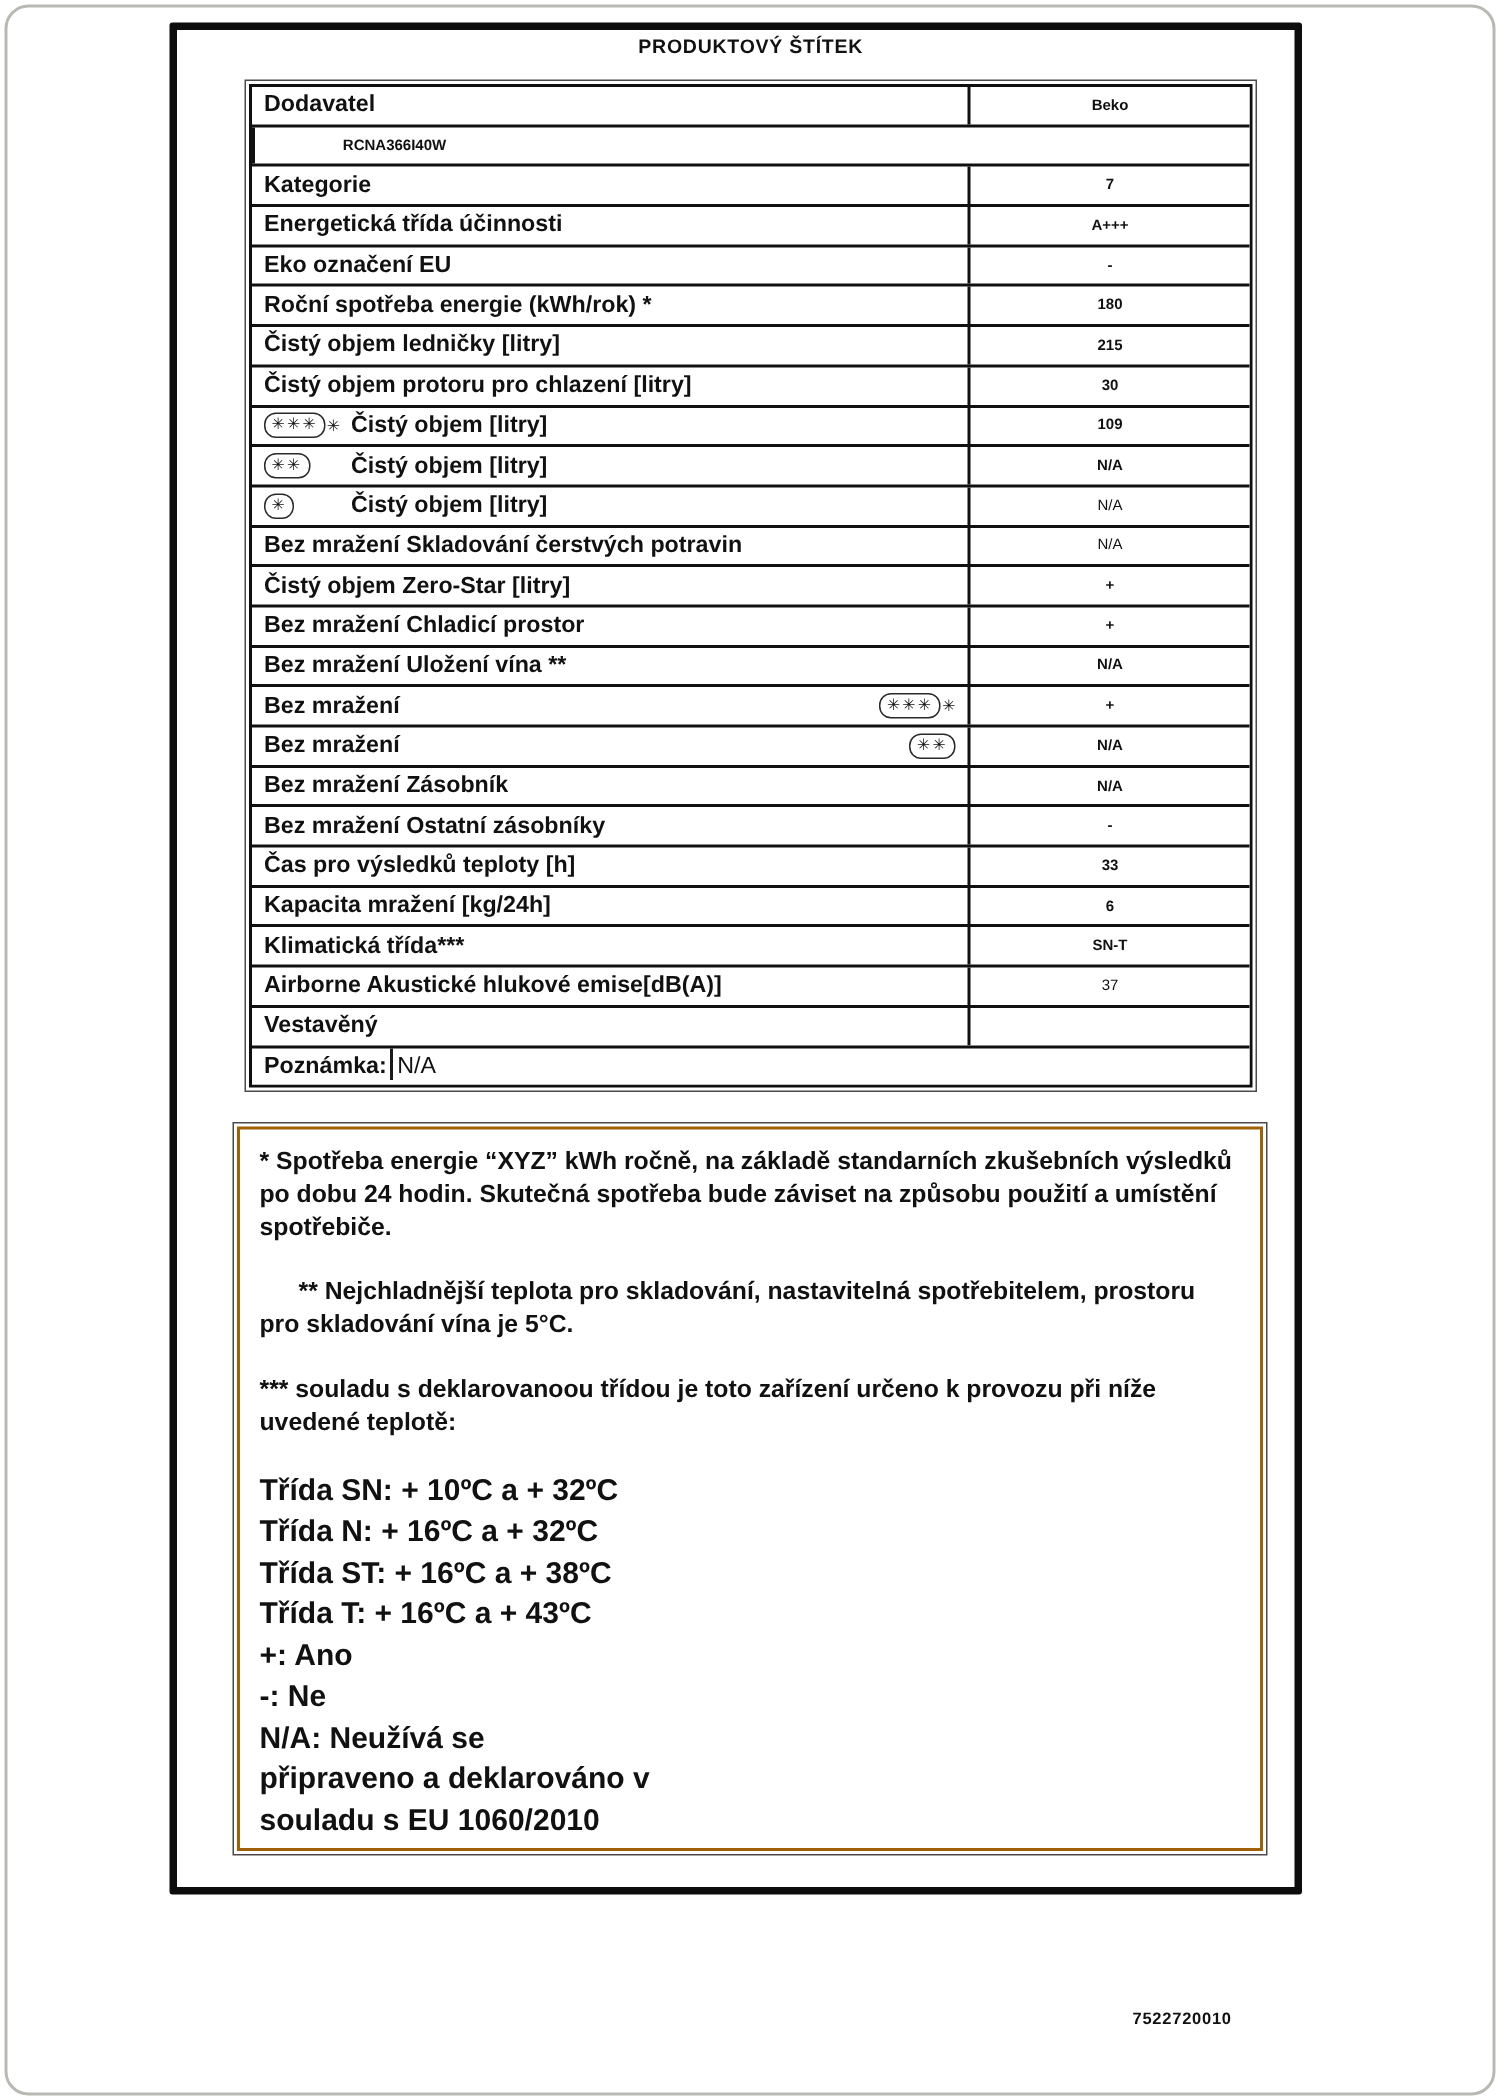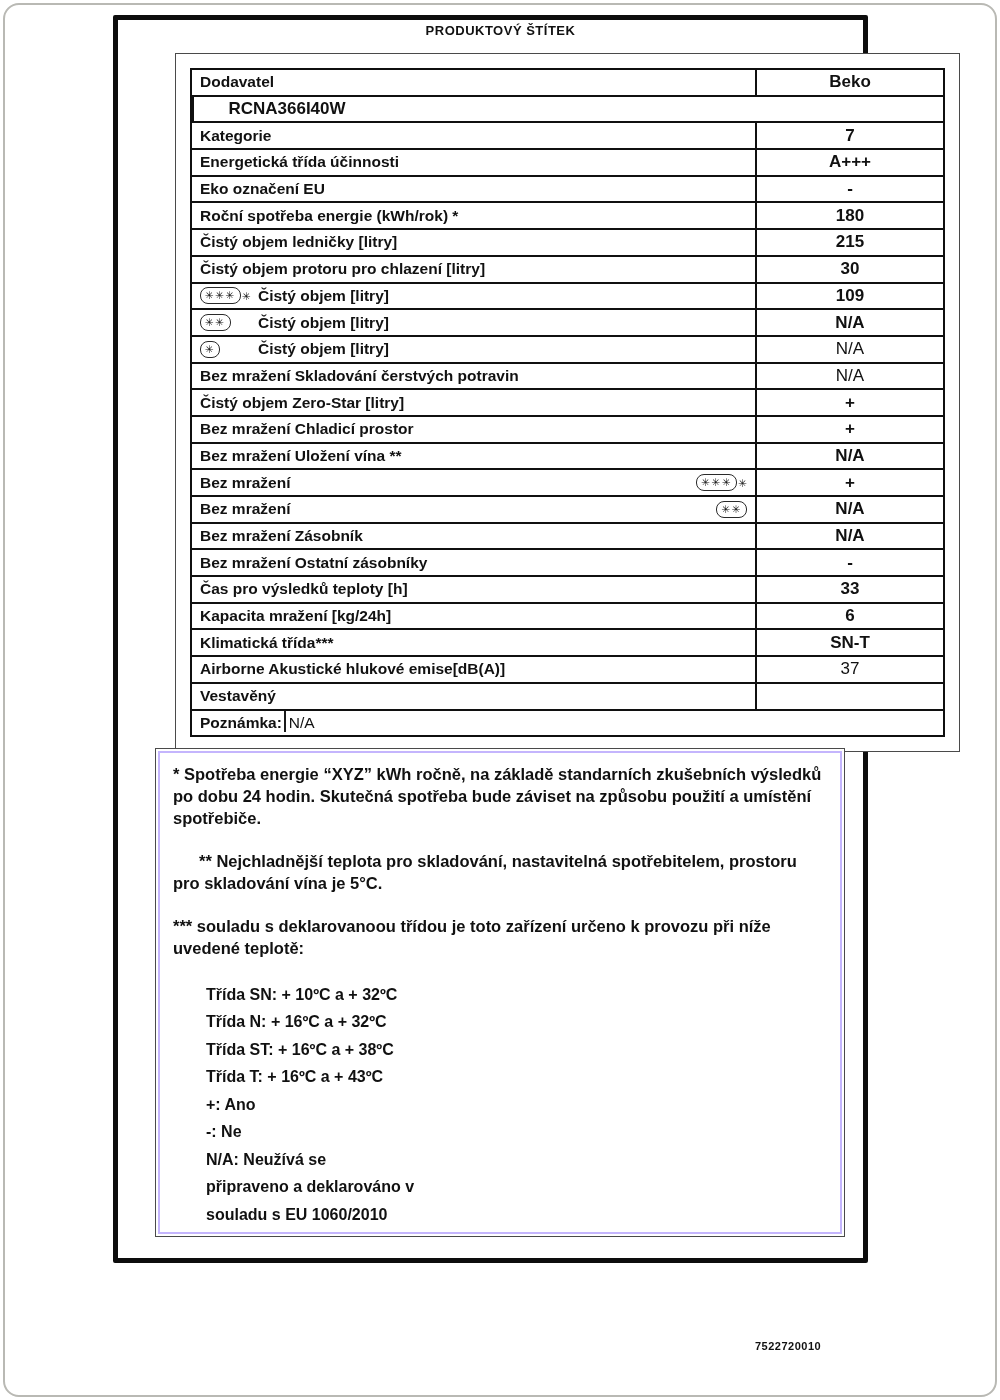--- a/index.html
+++ b/index.html
@@ -15,30 +15,30 @@
   .outer-frame{
     position:absolute;left:113px;top:15px;width:755px;height:1248px;
     border:5px solid #0d0d0d;border-radius:2px;background:#fff;box-sizing:border-box;
   }
   .page-title{
     position:absolute;left:163px;top:23px;width:675px;text-align:center;
     font-size:13px;font-weight:bold;letter-spacing:.5px;
   }
   
   .tbl-outer{
-    position:absolute;left:163px;top:53px;width:785px;box-sizing:border-box;
-    border:1px solid #4a4a4a;padding:14px;background:#fff;margin-left:12px;
+    position:absolute;left:163px;top:53px;width:675px;box-sizing:border-box;
+    border:1px solid #4a4a4a;padding:2px;background:#fff;
   }
   .tbl-inner{border:2px solid #0f0f0f;}
   .row{display:flex;height:24.7px;align-items:stretch;background:#fff;}
   .row + .row{border-top:2px solid #101010;}
   .cell{display:flex;align-items:center;box-sizing:border-box;}
   .cell.label{flex:1;padding-left:8px;font-weight:bold;font-size:15.5px;white-space:nowrap;overflow:hidden;}
   .cell.value{width:188px;border-left:2px solid #101010;justify-content:center;
-    font-weight:bold;font-size:17px;}
+    font-weight:bold;font-size:10px;}
   .cell.value.reg{font-weight:normal;}
   .star-indent{padding-left:31px;}
   .icon-wrap{display:inline-flex;align-items:center;width:58px;flex:0 0 58px;}
   .icon-wrap.tight{width:auto;flex:0 0 auto;}
   .starbox{
     display:inline-flex;align-items:center;justify-content:center;
     border:1.5px solid #2a2a2a;border-radius:8px;height:15px;padding:0 4px;
     font-size:10.5px;letter-spacing:1.5px;font-weight:bold;line-height:15px;
     font-family:"DejaVu Sans",sans-serif;
   }
@@ -46,24 +46,24 @@
   .push-right{margin-left:auto;margin-right:8px;}
   .note-row{position:relative;}
   .note-row .cell.label{flex:1;}
   .note-divider{position:absolute;left:92px;top:0;height:86%;width:1.5px;background:#1a1a1a;}
   .note-val{font-weight:normal;margin-left:7px;font-size:15.5px;}
   
   .foot-outer{
     position:absolute;left:155px;top:748px;width:690px;height:489px;box-sizing:border-box;
     border:1px solid #4a4a4a;padding:2px;background:#fff;
   }
-  .foot-inner{border:2px solid #c4b5fd;height:100%;box-sizing:border-box;padding:11px 14px 0 13px;}
+  .foot-inner{border:2px solid #a16207;height:100%;box-sizing:border-box;padding:11px 14px 0 13px;}
   .foot-inner p{margin:0 0 21px 0;font-size:16.5px;font-weight:bold;line-height:1.33;}
   .foot-inner p.indent{text-indent:26px;}
-  .legend-line{font-size:16px;font-weight:bold;line-height:27.5px;margin-left:33px;}
+  .legend-line{font-size:20px;font-weight:bold;line-height:27.5px;}
   .doc-code{
     position:absolute;left:755px;top:1340px;font-size:11px;font-weight:bold;letter-spacing:.5px;
   }
 </style>
 </head>
 <body>
 
 <div class="page-edge"></div>
 <div class="outer-frame"></div>
 <div class="page-title">PRODUKTOVÝ ŠTÍTEK</div>

